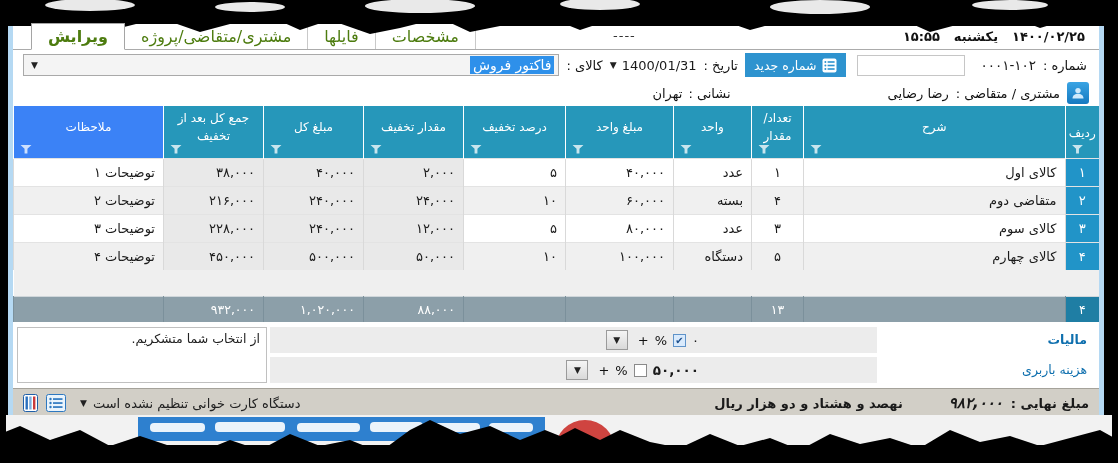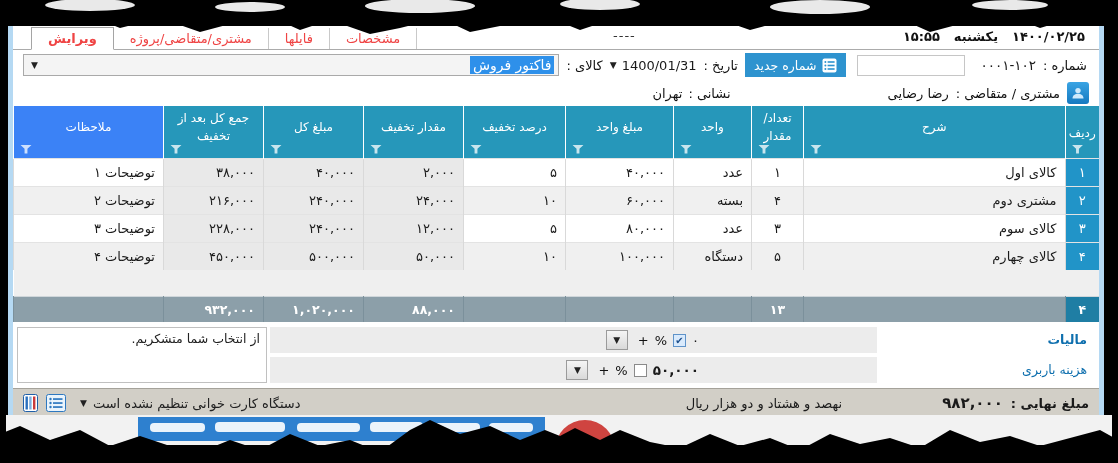--- a/index.html
+++ b/index.html
@@ -22,22 +22,22 @@
     border-right:5px solid #b5d9f3;
   }
 
   
   .tabstrip {
     position:relative; height:24px; border-bottom:1px solid #ababab;
     display:flex; align-items:flex-end; padding-left:18px; direction:ltr;
     background:#fff;
   }
   .tab {
-    direction:rtl; font-size:13px; padding:3px 16px 3px;
-    color:#ef4444; cursor:default; background:#fff; position:relative;
+    direction:rtl; font-size:16px; padding:3px 16px 3px;
+    color:#4d7c0f; cursor:default; background:#fff; position:relative;
     border-right:1px solid #c9c9c9;
     text-align:right;
   }
   .tab.active {
     border:1px solid #a5a5a5; border-bottom:1px solid #fff;
     margin-bottom:-1px; font-weight:bold; z-index:2;
   }
   .meta-block {
     position:absolute; right:14px; top:3px; display:flex; gap:14px;
     direction:ltr; font-size:13px; font-weight:bold; color:#111;
@@ -110,21 +110,21 @@
     background:#2194c8 !important; color:#fff; text-align:center; padding:0 2px;
     border-top:1px solid #6db8dc;
   }
   td.num { text-align:right; }
   td.calc { background:rgba(0,0,0,.085) !important; text-align:right; }
   td.ctr { text-align:center; }
   tr.gap-row td {
     background:#efefef !important; border:none; height:26px;
   }
   tr.summary td {
-    background:#8c9fa9 !important; color:#fff; font-weight:bold; font-size:12.5px;
+    background:#8c9fa9 !important; color:#fff; font-weight:normal; font-size:12.5px;
     border-left:1px solid #7b909b; border-top:1px solid #cfd6da; height:26px;
   }
   tr.summary td.idx { background:#1f7ea4 !important; }
 
   
   .totals { position:relative; height:66px; background:#fff; }
   .note-box {
     position:absolute; left:4px; top:5px; width:250px; height:56px;
     border:1px solid #c0c0c0; background:#fff; direction:rtl;
     font-family:inherit; font-size:12.5px; padding:3px 6px; resize:none; color:#222;
@@ -151,22 +151,22 @@
     font-size:9px; color:#222; margin-right:4px;
   }
 
   
   .statusbar {
     position:relative; height:29px; background:#d2cfc7; border-top:1px solid #a5a29a;
     direction:rtl; display:flex; align-items:center; padding:0 10px; gap:8px;
     font-size:13px;
   }
   .final-label { font-weight:bold; }
-  .final-val { font-weight:bold; font-size:15px; margin-left:92px; direction:ltr; unicode-bidi:isolate; }
-  .final-words { font-weight:normal; margin-left:40px; }
+  .final-val { font-weight:bold; font-size:15px; margin-left:38px; direction:ltr; unicode-bidi:isolate;font-style:italic; }
+  .final-words { font-weight:bold; margin-left:40px; }
   .sb-spacer { flex:1; }
   .card-drop { display:flex; align-items:center; gap:6px; direction:ltr;
     padding:2px 6px; color:#222; }
   .sb-icons { display:flex; align-items:center; gap:8px; direction:ltr; }
   .tear { position:absolute; pointer-events:none; left:0; width:1118px; }
   .tear.top { top:0; height:40px; }
   .tear.bottom { bottom:0; height:52px; }
 </style>
 </head>
 <body>
@@ -268,21 +268,21 @@
           <td class="num">عدد</td>
           <td class="num">۴۰,۰۰۰</td>
           <td class="num">۵</td>
           <td class="calc">۲,۰۰۰</td>
           <td class="calc">۴۰,۰۰۰</td>
           <td class="calc">۳۸,۰۰۰</td>
           <td class="num">توضیحات ۱</td>
         </tr>
         <tr class="r-odd">
           <td class="idx">۲</td>
-          <td>مشتری دوم</td>
+          <td>متقاضی دوم</td>
           <td class="ctr">۴</td>
           <td class="num">بسته</td>
           <td class="num">۶۰,۰۰۰</td>
           <td class="num">۱۰</td>
           <td class="calc">۲۴,۰۰۰</td>
           <td class="calc">۲۴۰,۰۰۰</td>
           <td class="calc">۲۱۶,۰۰۰</td>
           <td class="num">توضیحات ۲</td>
         </tr>
         <tr class="r-even">

